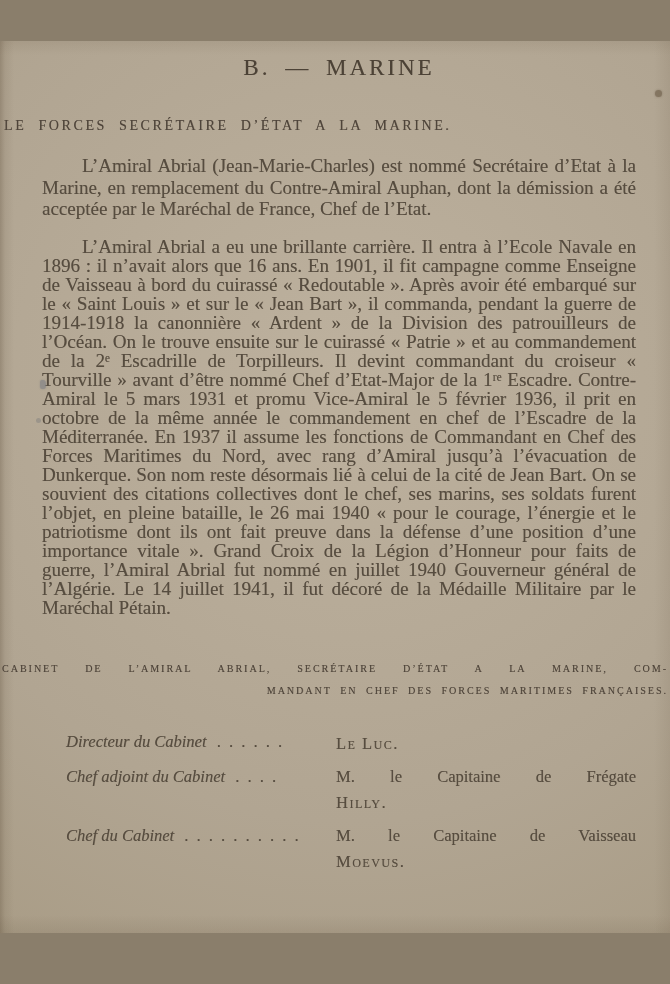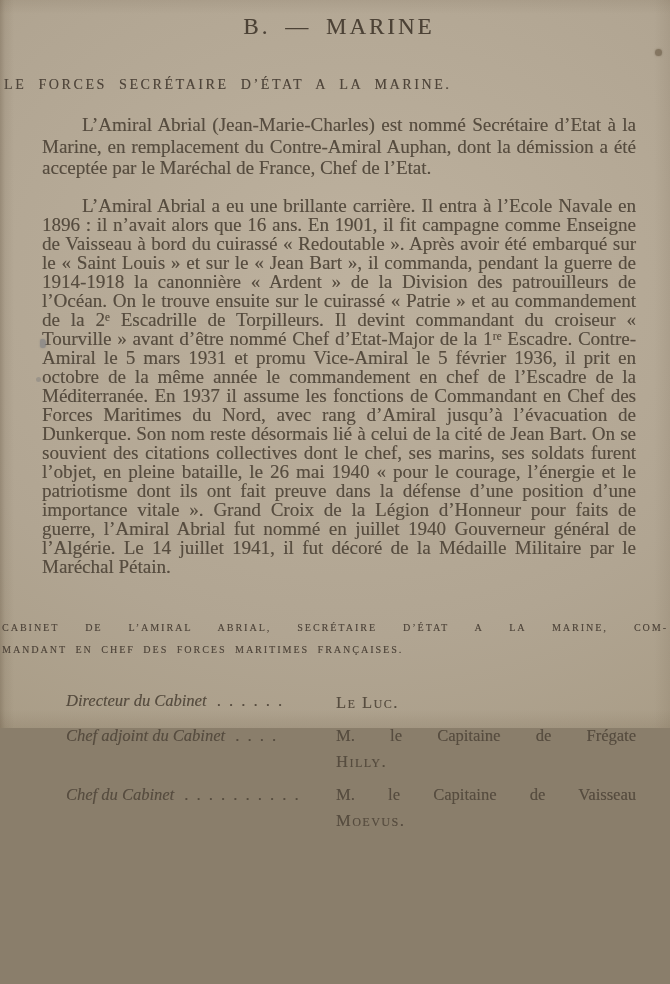--- a/index.html
+++ b/index.html
@@ -3,31 +3,32 @@
 <meta charset="utf-8">
 <style>
   html,body{margin:0;padding:0;}
   body{
     width:670px;height:984px;overflow:hidden;
     font-family:"Liberation Serif", serif;
     background:#8a7e6b;
   }
   .page{
     position:relative;
-    width:670px;height:728px;
+    width:670px;height:892px;
     box-sizing:border-box;
     padding:10px 34px 0 42px;
     color:#564c3f;
     background:
       linear-gradient(90deg, rgba(88,72,52,0.30) 0px, rgba(88,72,52,0.10) 5px, rgba(88,72,52,0) 14px),
       linear-gradient(180deg, rgba(88,72,52,0.10) 0px, rgba(88,72,52,0) 14px),
       linear-gradient(0deg, rgba(88,72,52,0.12) 0px, rgba(88,72,52,0) 18px),
       linear-gradient(270deg, rgba(88,72,52,0.10) 0px, rgba(88,72,52,0) 16px),
       radial-gradient(120% 90% at 52% 38%, #bdb19e 0%, #b1a592 55%, #a4977f 100%);
     text-shadow:0.3px 0.3px 0.6px rgba(86,76,63,0.45);
+    margin-top:41px;
   }
   .section-title{
     margin:4px 0 0 0;
     text-align:center;
     font-size:23px;
     font-weight:normal;
     letter-spacing:3px;
     word-spacing:6px;
     color:#4c4236;
   }
@@ -57,21 +58,21 @@
     letter-spacing:2px;
     word-spacing:4px;
     line-height:22px;
     color:#4e443a;
   }
   .cabinet-heading .line1{
     text-align:justify;
     text-align-last:justify;
   }
   .cabinet-heading .line2{
-    text-align:left;
+    text-align:right;
   }
   .cabinet-list{
     margin:28px 0 0 24px;
   }
   .cab-row{
     display:flex;
     margin-bottom:9px;
     gap:6px;
   }
   .cab-role{

